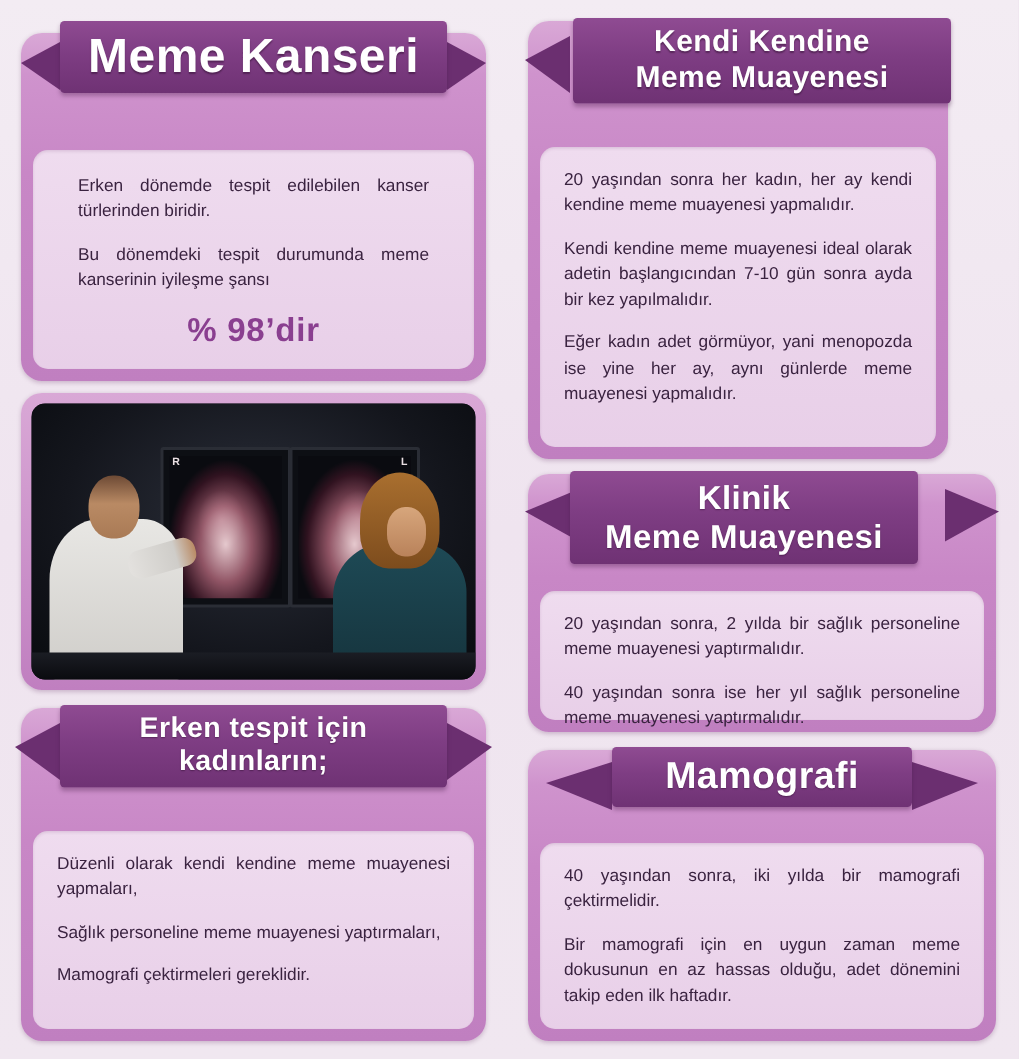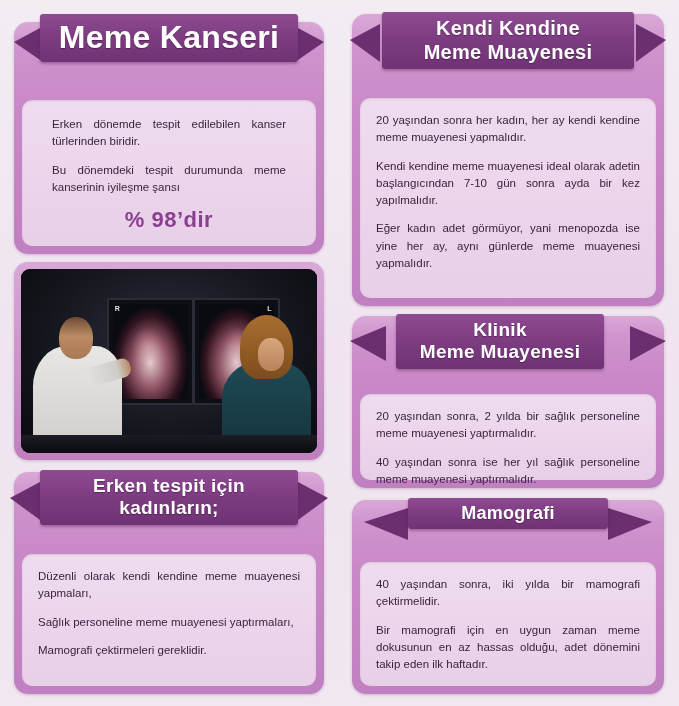--- a/index.html
+++ b/index.html
@@ -73,51 +73,51 @@
   
   #card-meme-kanseri { left: 14px; top: 22px; width: 310px; height: 232px; }
   #card-meme-kanseri .banner {
     left: 26px; top: -8px; width: 258px;
     font-size: 32px;
     border-radius: 3px;
   }
   #card-meme-kanseri .card-body { top: 78px; padding: 16px 30px 14px; }
 
   
-  #card-kendi-kendine { left: 352px; top: 14px; width: 312px; height: 292px; }
+  #card-kendi-kendine { left: 352px; top: 14px; width: 280px; height: 292px; }
   #card-kendi-kendine .banner {
     left: 30px; top: -2px; width: 252px;
     font-size: 20px;
     border-radius: 3px;
   }
   #card-kendi-kendine .card-body { top: 84px; padding: 14px 16px 12px; }
 
   
   #card-klinik { left: 352px; top: 316px; width: 312px; height: 172px; }
   #card-klinik .banner {
-    left: 44px; top: -2px; width: 208px;
-    font-size: 19px;
+    left: 28px; top: -2px; width: 232px;
+    font-size: 22px;
     border-radius: 3px;
   }
   #card-klinik .card-body { top: 78px; padding: 14px 16px 12px; }
 
   
   #card-erken { left: 14px; top: 472px; width: 310px; height: 222px; }
   #card-erken .banner {
     left: 26px; top: -2px; width: 258px;
     font-size: 19px;
     border-radius: 3px;
   }
   #card-erken .card-body { top: 82px; padding: 14px 16px 12px; }
 
   
   #card-mamografi { left: 352px; top: 500px; width: 312px; height: 194px; }
   #card-mamografi .banner {
     left: 56px; top: -2px; width: 200px;
-    font-size: 18px;
+    font-size: 25px;
     border-radius: 3px;
   }
   #card-mamografi .card-body { top: 62px; padding: 14px 16px 12px; }
 
   
   .ribbon-wrap { position: absolute; left:0; right:0; top:0; }
   .wing-l, .wing-r {
     position: absolute;
     width: 0; height: 0;
     border-style: solid;

